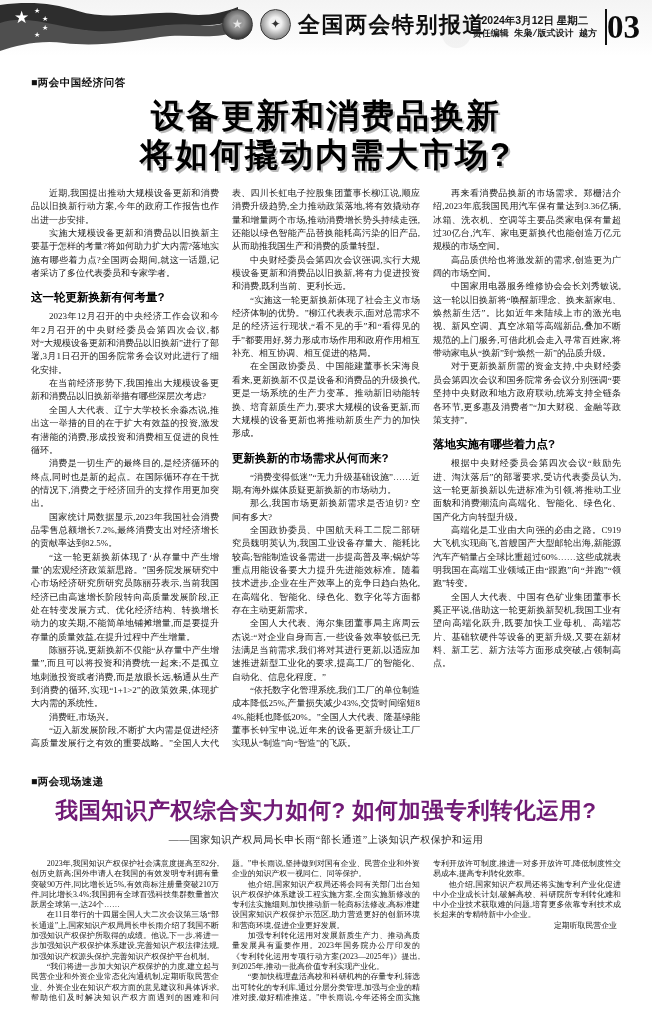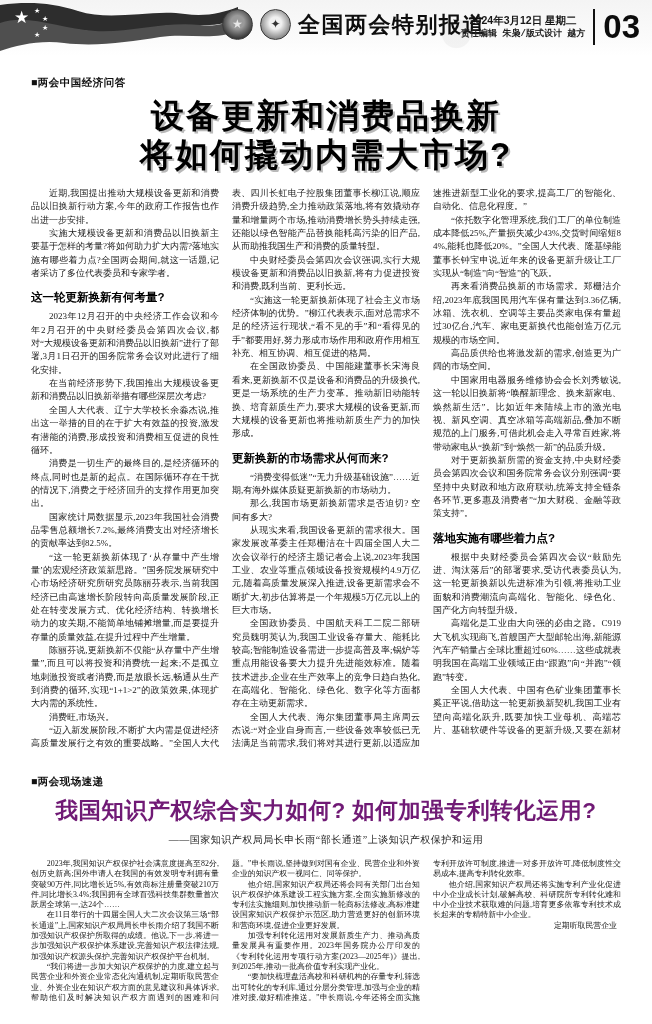--- a/index.html
+++ b/index.html
@@ -38,23 +38,23 @@
     white-space:nowrap;
   }
   .header-right {
     position:absolute; right:12px; top:9px;
     display:flex; align-items:center; gap:8px;
   }
   .issue-block { text-align:center; line-height:1.45; }
   .issue-date { font-size:10.5px; font-weight:bold; font-family:"Liberation Sans",sans-serif; }
   .issue-editors { font-size:9px; font-weight:bold; font-family:Liberation Mono, monospace; color:#222; }
   .page-number {
-    font-family:Liberation Sans, sans-serif;
+    font-family:Liberation Serif, serif;
     font-size:33px; font-weight:bold; color:#0c0c0c;
-    border-left:2.5px solid #111; padding-left:8px; line-height:36px;
+    border-left:2.5px solid #111; line-height:36px;
   }
   
   .content { padding:0 31px; }
   .section-label {
     font-family:"Liberation Sans","DejaVu Sans",sans-serif;
     font-weight:bold; font-size:10.5px; color:#111; letter-spacing:0.5px;
   }
   .sec1-label { margin-top:20px; }
   
   .headline1 {
@@ -148,21 +148,20 @@
     <p>“这一轮更新换新体现了‘从存量中产生增量’的宏观经济政策新思路。”国务院发展研究中心市场经济研究所研究员陈丽芬表示,当前我国经济已由高速增长阶段转向高质量发展阶段,正处在转变发展方式、优化经济结构、转换增长动力的攻关期,不能简单地铺摊增量,而是要提升存量的质量效益,在提升过程中产生增量。</p>
     <p>陈丽芬说,更新换新不仅能“从存量中产生增量”,而且可以将投资和消费统一起来;不是孤立地刺激投资或者消费,而是放眼长远,畅通从生产到消费的循环,实现“1+1&gt;2”的政策效果,体现扩大内需的系统性。</p>
     <p>消费旺,市场兴。</p>
     <p>“迈入新发展阶段,不断扩大内需是促进经济高质量发展行之有效的重要战略。”全国人大代表、四川长虹电子控股集团董事长柳江说,顺应消费升级趋势,全力推动政策落地,将有效撬动存量和增量两个市场,推动消费增长势头持续走强,还能以绿色智能产品替换能耗高污染的旧产品,从而助推我国生产和消费的质量转型。</p>
     <p>中央财经委员会第四次会议强调,实行大规模设备更新和消费品以旧换新,将有力促进投资和消费,既利当前、更利长远。</p>
     <p>“实施这一轮更新换新体现了社会主义市场经济体制的优势。”柳江代表表示,面对总需求不足的经济运行现状,“看不见的手”和“看得见的手”都要用好,努力形成市场作用和政府作用相互补充、相互协调、相互促进的格局。</p>
     <p>在全国政协委员、中国能建董事长宋海良看来,更新换新不仅是设备和消费品的升级换代,更是一场系统的生产力变革。推动新旧动能转换、培育新质生产力,要求大规模的设备更新,而大规模的设备更新也将推动新质生产力的加快形成。</p>
     <h2>更新换新的市场需求从何而来?</h2>
     <p>“消费变得低迷”“无力升级基础设施”……近期,有海外媒体质疑更新换新的市场动力。</p>
     <p>那么,我国市场更新换新需求是否迫切? 空间有多大?</p>
-    <p>从现实来看,我国设备更新的需求很大。国家发展改革委主任郑栅洁在十四届全国人大二次会议举行的经济主题记者会上说,2023年我国工业、农业等重点领域设备投资规模约4.9万亿元,随着高质量发展深入推进,设备更新需求会不断扩大,初步估算将是一个年规模5万亿元以上的巨大市场。</p>
     <p>全国政协委员、中国航天科工二院二部研究员魏明英认为,我国工业设备存量大、能耗比较高;智能制造设备需进一步提高普及率;锅炉等重点用能设备要大力提升先进能效标准。随着技术进步,企业在生产效率上的竞争日趋白热化,在高端化、智能化、绿色化、数字化等方面都存在主动更新需求。</p>
     <p>全国人大代表、海尔集团董事局主席周云杰说:“对企业自身而言,一些设备效率较低已无法满足当前需求,我们将对其进行更新,以适应加速推进新型工业化的要求,提高工厂的智能化、自动化、信息化程度。”</p>
     <p>“依托数字化管理系统,我们工厂的单位制造成本降低25%,产量损失减少43%,交货时间缩短84%,能耗也降低20%。”全国人大代表、隆基绿能董事长钟宝申说,近年来的设备更新升级让工厂实现从“制造”向“智造”的飞跃。</p>
     <p>再来看消费品换新的市场需求。郑栅洁介绍,2023年底我国民用汽车保有量达到3.36亿辆,冰箱、洗衣机、空调等主要品类家电保有量超过30亿台,汽车、家电更新换代也能创造万亿元规模的市场空间。</p>
     <p>高品质供给也将激发新的需求,创造更为广阔的市场空间。</p>
     <p>中国家用电器服务维修协会会长刘秀敏说,这一轮以旧换新将“唤醒新理念、换来新家电、焕然新生活”。比如近年来陆续上市的激光电视、新风空调、真空冰箱等高端新品,叠加不断规范的上门服务,可借此机会走入寻常百姓家,将带动家电从“换新”到“焕然一新”的品质升级。</p>
     <p>对于更新换新所需的资金支持,中央财经委员会第四次会议和国务院常务会议分别强调“要坚持中央财政和地方政府联动,统筹支持全链条各环节,更多惠及消费者”“加大财税、金融等政策支持”。</p>
     <h2>落地实施有哪些着力点?</h2>
     <p>根据中央财经委员会第四次会议“鼓励先进、淘汰落后”的部署要求,受访代表委员认为,这一轮更新换新以先进标准为引领,将推动工业面貌和消费潮流向高端化、智能化、绿色化、国产化方向转型升级。</p>
     <p>高端化是工业由大向强的必由之路。C919大飞机实现商飞,首艘国产大型邮轮出海,新能源汽车产销量占全球比重超过60%……这些成就表明我国在高端工业领域正由“跟跑”向“并跑”“领跑”转变。</p>

